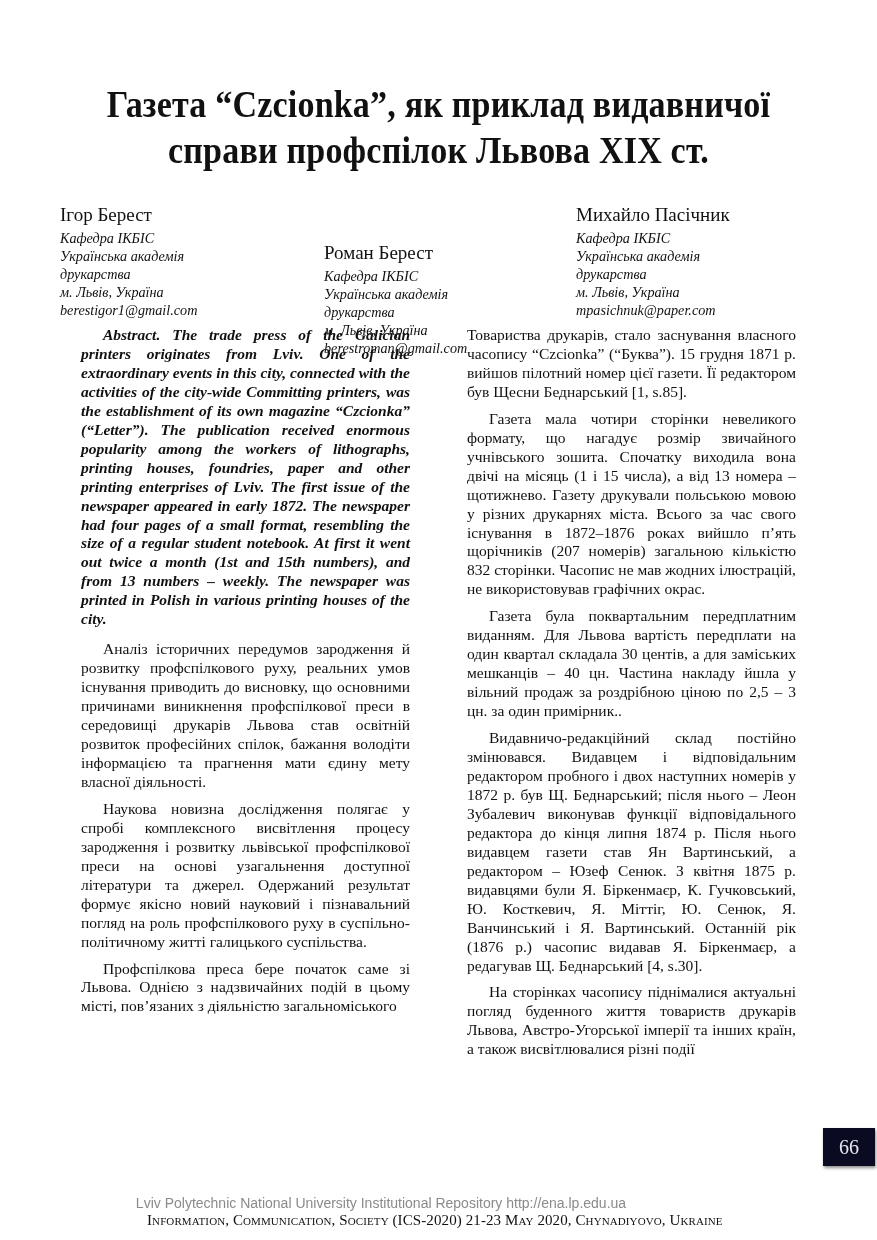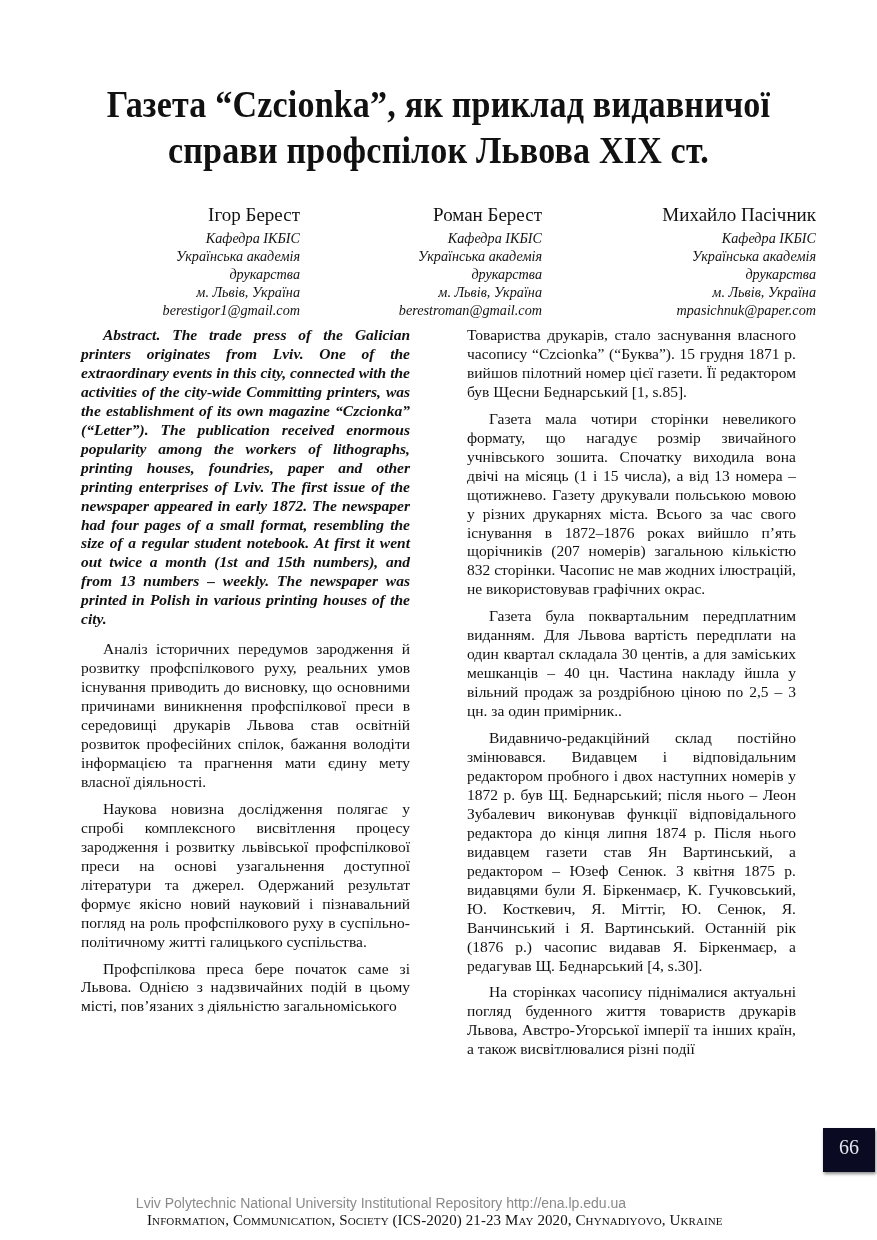--- a/index.html
+++ b/index.html
@@ -1,30 +1,30 @@
 <!DOCTYPE html>
 <html><head>
 <meta charset="utf-8">
 <style>
   html, body { margin:0; padding:0; background:#ffffff; }
   body { width:877px; height:1240px; position:relative; overflow:hidden; color:#111; font-family:"Liberation Serif", serif; }
   .title { position:absolute; left:0; top:82px; width:877px; text-align:center; font-family:"Liberation Serif", serif; font-weight:bold; font-size:37px; line-height:46px; letter-spacing:0.2px; transform:scaleX(0.92); transform-origin:center top; }
-  .author { position:absolute; top:204px; width:240px; text-align:right;font-family:Liberation Serif, serif; }
+  .author { position:absolute; top:204px; width:240px; text-align:left;font-family:Liberation Serif, serif; }
   .author .name { font-size:19px; line-height:22px; margin-bottom:3px; }
   .author .aff { font-style:italic; font-size:14.2px; line-height:18px; }
-  .a1 { left:60px; } .a2 { left:302px; } .a3 { left:576px; }
+  .a1 { left:60px; } .a2 { left:324px;margin-top:38px; } .a3 { left:576px; }
   .col { position:absolute; top:318px; width:345px; text-align:justify; font-size:15.5px; line-height:18.95px; }
   .col-left { left:73px; } .col-right { left:459px; }
   .col p { margin:8px; }
   .ind { text-indent:22px; }
   .abstract { font-weight:bold; font-style:italic; }
   .keywords { font-weight:bold; margin-top:18px !important; }
   .gap { margin-top:11px !important; }
   .footer { position:absolute; left:147px; top:1212px; font-size:15px; letter-spacing:0.1px; font-variant:small-caps; }
-  .page-num { position:absolute; left:823px; top:1128px; width:52px; height:44px; background:#0a0a22; color:#e6e6ee; font-size:20px; line-height:38px; text-align:center; box-shadow:1px 2px 3px rgba(0,0,0,0.45); }
+  .page-num { position:absolute; left:823px; top:1128px; width:52px; height:38px; background:#0a0a22; color:#e6e6ee; font-size:20px; line-height:38px; text-align:center; box-shadow:1px 2px 3px rgba(0,0,0,0.45); }
   .repo { position:absolute; left:0; top:1195px; width:762px; text-align:center; font-family:"Liberation Sans", sans-serif; font-size:14px; color:#8a8a8a; }
 </style>
 </head>
 <body>
 
 <div class="title">
   <div>Газета “Czcionka”, як приклад видавничої</div>
   <div>справи профспілок Львова XIX ст.</div>
 </div>
 

